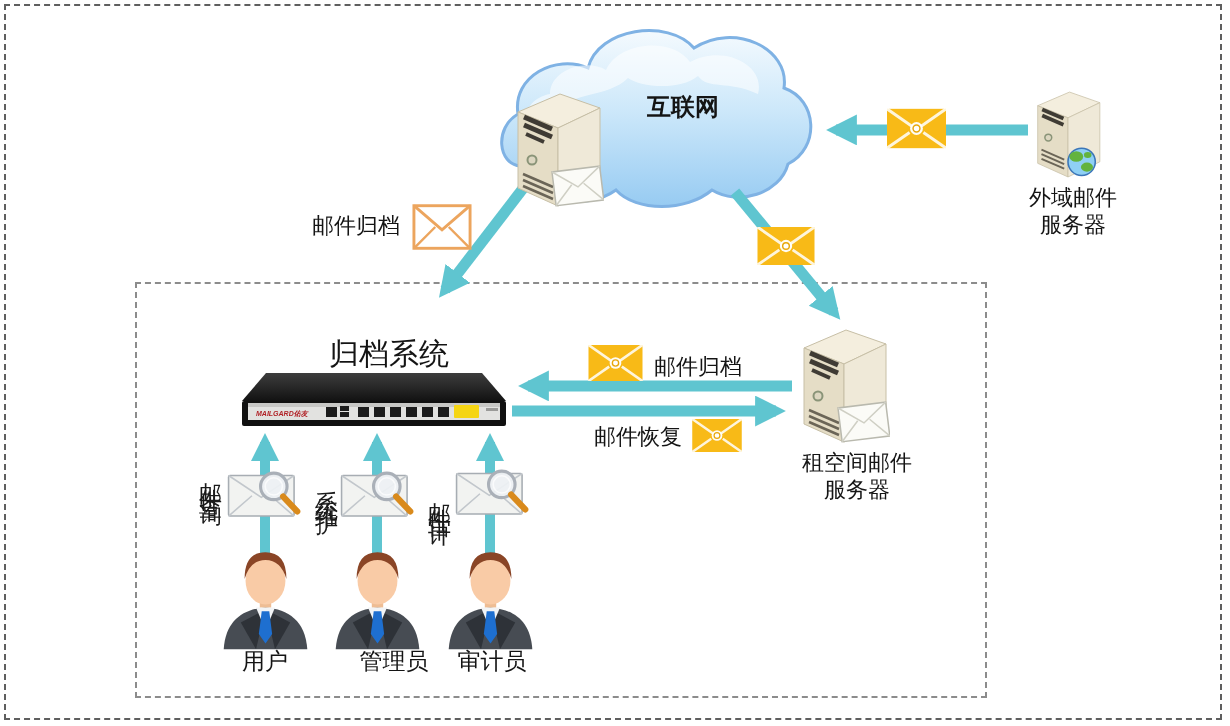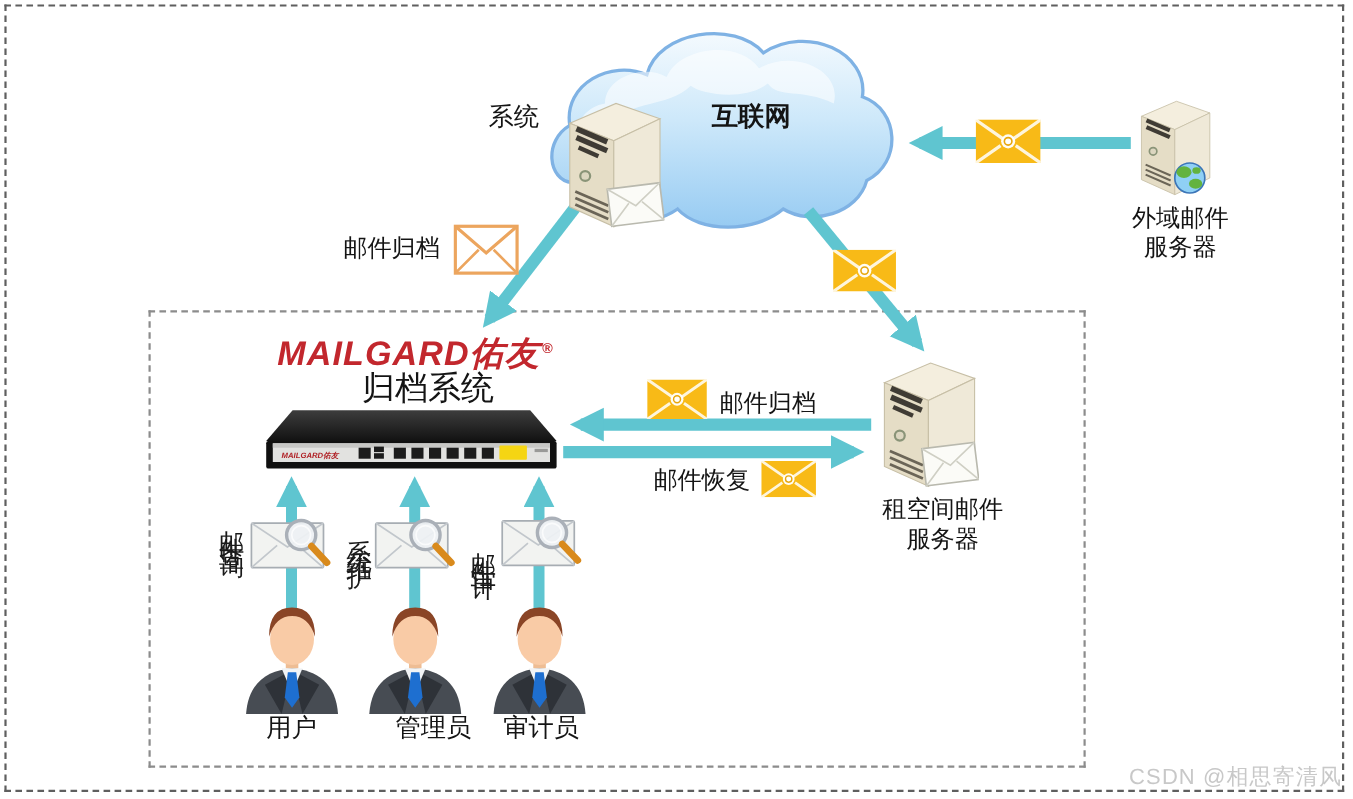--- a/index.html
+++ b/index.html
@@ -86,21 +86,20 @@
     <line x1="11" y1="88" x2="41" y2="101" stroke="#6b6557" stroke-width="2.5"></line>
     <line x1="11" y1="94" x2="41" y2="107" stroke="#6b6557" stroke-width="2.5"></line>
     <line x1="11" y1="100" x2="41" y2="113" stroke="#6b6557" stroke-width="2.5"></line>
     <g transform="translate(40,86) rotate(-7)">
       <rect x="0" y="0" width="48" height="34" fill="#fbfbf7" stroke="#b9b9ae" stroke-width="1.5"></rect>
       <path d="M0,0 L24,18 L48,0" fill="none" stroke="#cfcfc4" stroke-width="1.5"></path>
       <path d="M0,34 L18,15 M48,34 L30,15" fill="none" stroke="#cfcfc4" stroke-width="1.5"></path>
     </g>
   </svg>
   <div class="label center abs" style="left:396px;top:92px;width:142px;font-size:23px;line-height:28px;">
-    <div>系统</div>
   </div>
 
   <div class="label abs" style="left:312px;top:213px;">邮件归档</div>
   <svg class="abs" style="left:412px;top:203px;" width="60" height="48" viewBox="0 0 62 48">
     <rect x="2" y="2" width="58" height="44" fill="#ffffff" stroke="#eca55e" stroke-width="3"></rect>
     <path d="M2,2 L31,27 L60,2" fill="none" stroke="#eca55e" stroke-width="3"></path>
     <path d="M2,46 L24,24 M60,46 L38,24" fill="none" stroke="#eca55e" stroke-width="2.5"></path>
   </svg>
 
   <svg class="abs" style="left:1032px;top:86px;" width="72" height="94" viewBox="0 0 92 124">
@@ -154,21 +153,20 @@
       <rect x="0" y="0" width="48" height="34" fill="#fbfbf7" stroke="#b9b9ae" stroke-width="1.5"></rect>
       <path d="M0,0 L24,18 L48,0" fill="none" stroke="#cfcfc4" stroke-width="1.5"></path>
       <path d="M0,34 L18,15 M48,34 L30,15" fill="none" stroke="#cfcfc4" stroke-width="1.5"></path>
     </g>
   </svg>
   <div class="label center abs" style="left:798px;top:449px;width:118px;line-height:27px;">
     <div>租空间邮件</div>
     <div>服务器</div>
   </div>
 
-  <div class="brand-logo abs" style="left:252px;top:301px;"><span>MAILGARD佑友</span><sup>®</sup></div>
   <div class="label center sys-title abs" style="left:325px;top:341px;width:128px;">归档系统</div>
 
   <svg class="abs" style="left:240px;top:372px;" width="272" height="57" viewBox="0 0 272 57">
     <defs>
       <linearGradient id="topg" x1="0" y1="0" x2="0" y2="1">
         <stop offset="0" stop-color="#3d3d3d"></stop>
         <stop offset="1" stop-color="#121212"></stop>
       </linearGradient>
     </defs>
     <polygon points="26,1 242,1 266,29 2,29" fill="url(#topg)"></polygon>
@@ -263,15 +261,14 @@
     <path d="M50,70 L40,112 L24,84 Z" fill="#2e3238"></path>
     <path d="M50,70 L60,112 L76,84 Z" fill="#2e3238"></path>
     <polygon points="40,68 60,68 50,92" fill="#f2f4f6"></polygon>
     <polygon points="46,72 54,72 57,96 50,106 43,96" fill="#1e6fd0"></polygon>
     <rect x="44" y="58" width="12" height="10" fill="#eebd94"></rect>
     <ellipse cx="50" cy="40" rx="21" ry="25" fill="#f9cba6"></ellipse>
     <path d="M28,38 Q28,10 50,10 Q72,10 72,38 Q66,18 50,18 Q34,18 28,38 Z" fill="#8a4526"></path>
   </svg>
   <div class="label person-name abs" style="left:438px;top:649px;width:108px;">审计员</div>
 
-  <div class="watermark abs" style="right:10px;top:693px;width:300px;">CSDN @相思寄清风</div>
 
 </div>
 
 </body></html>

